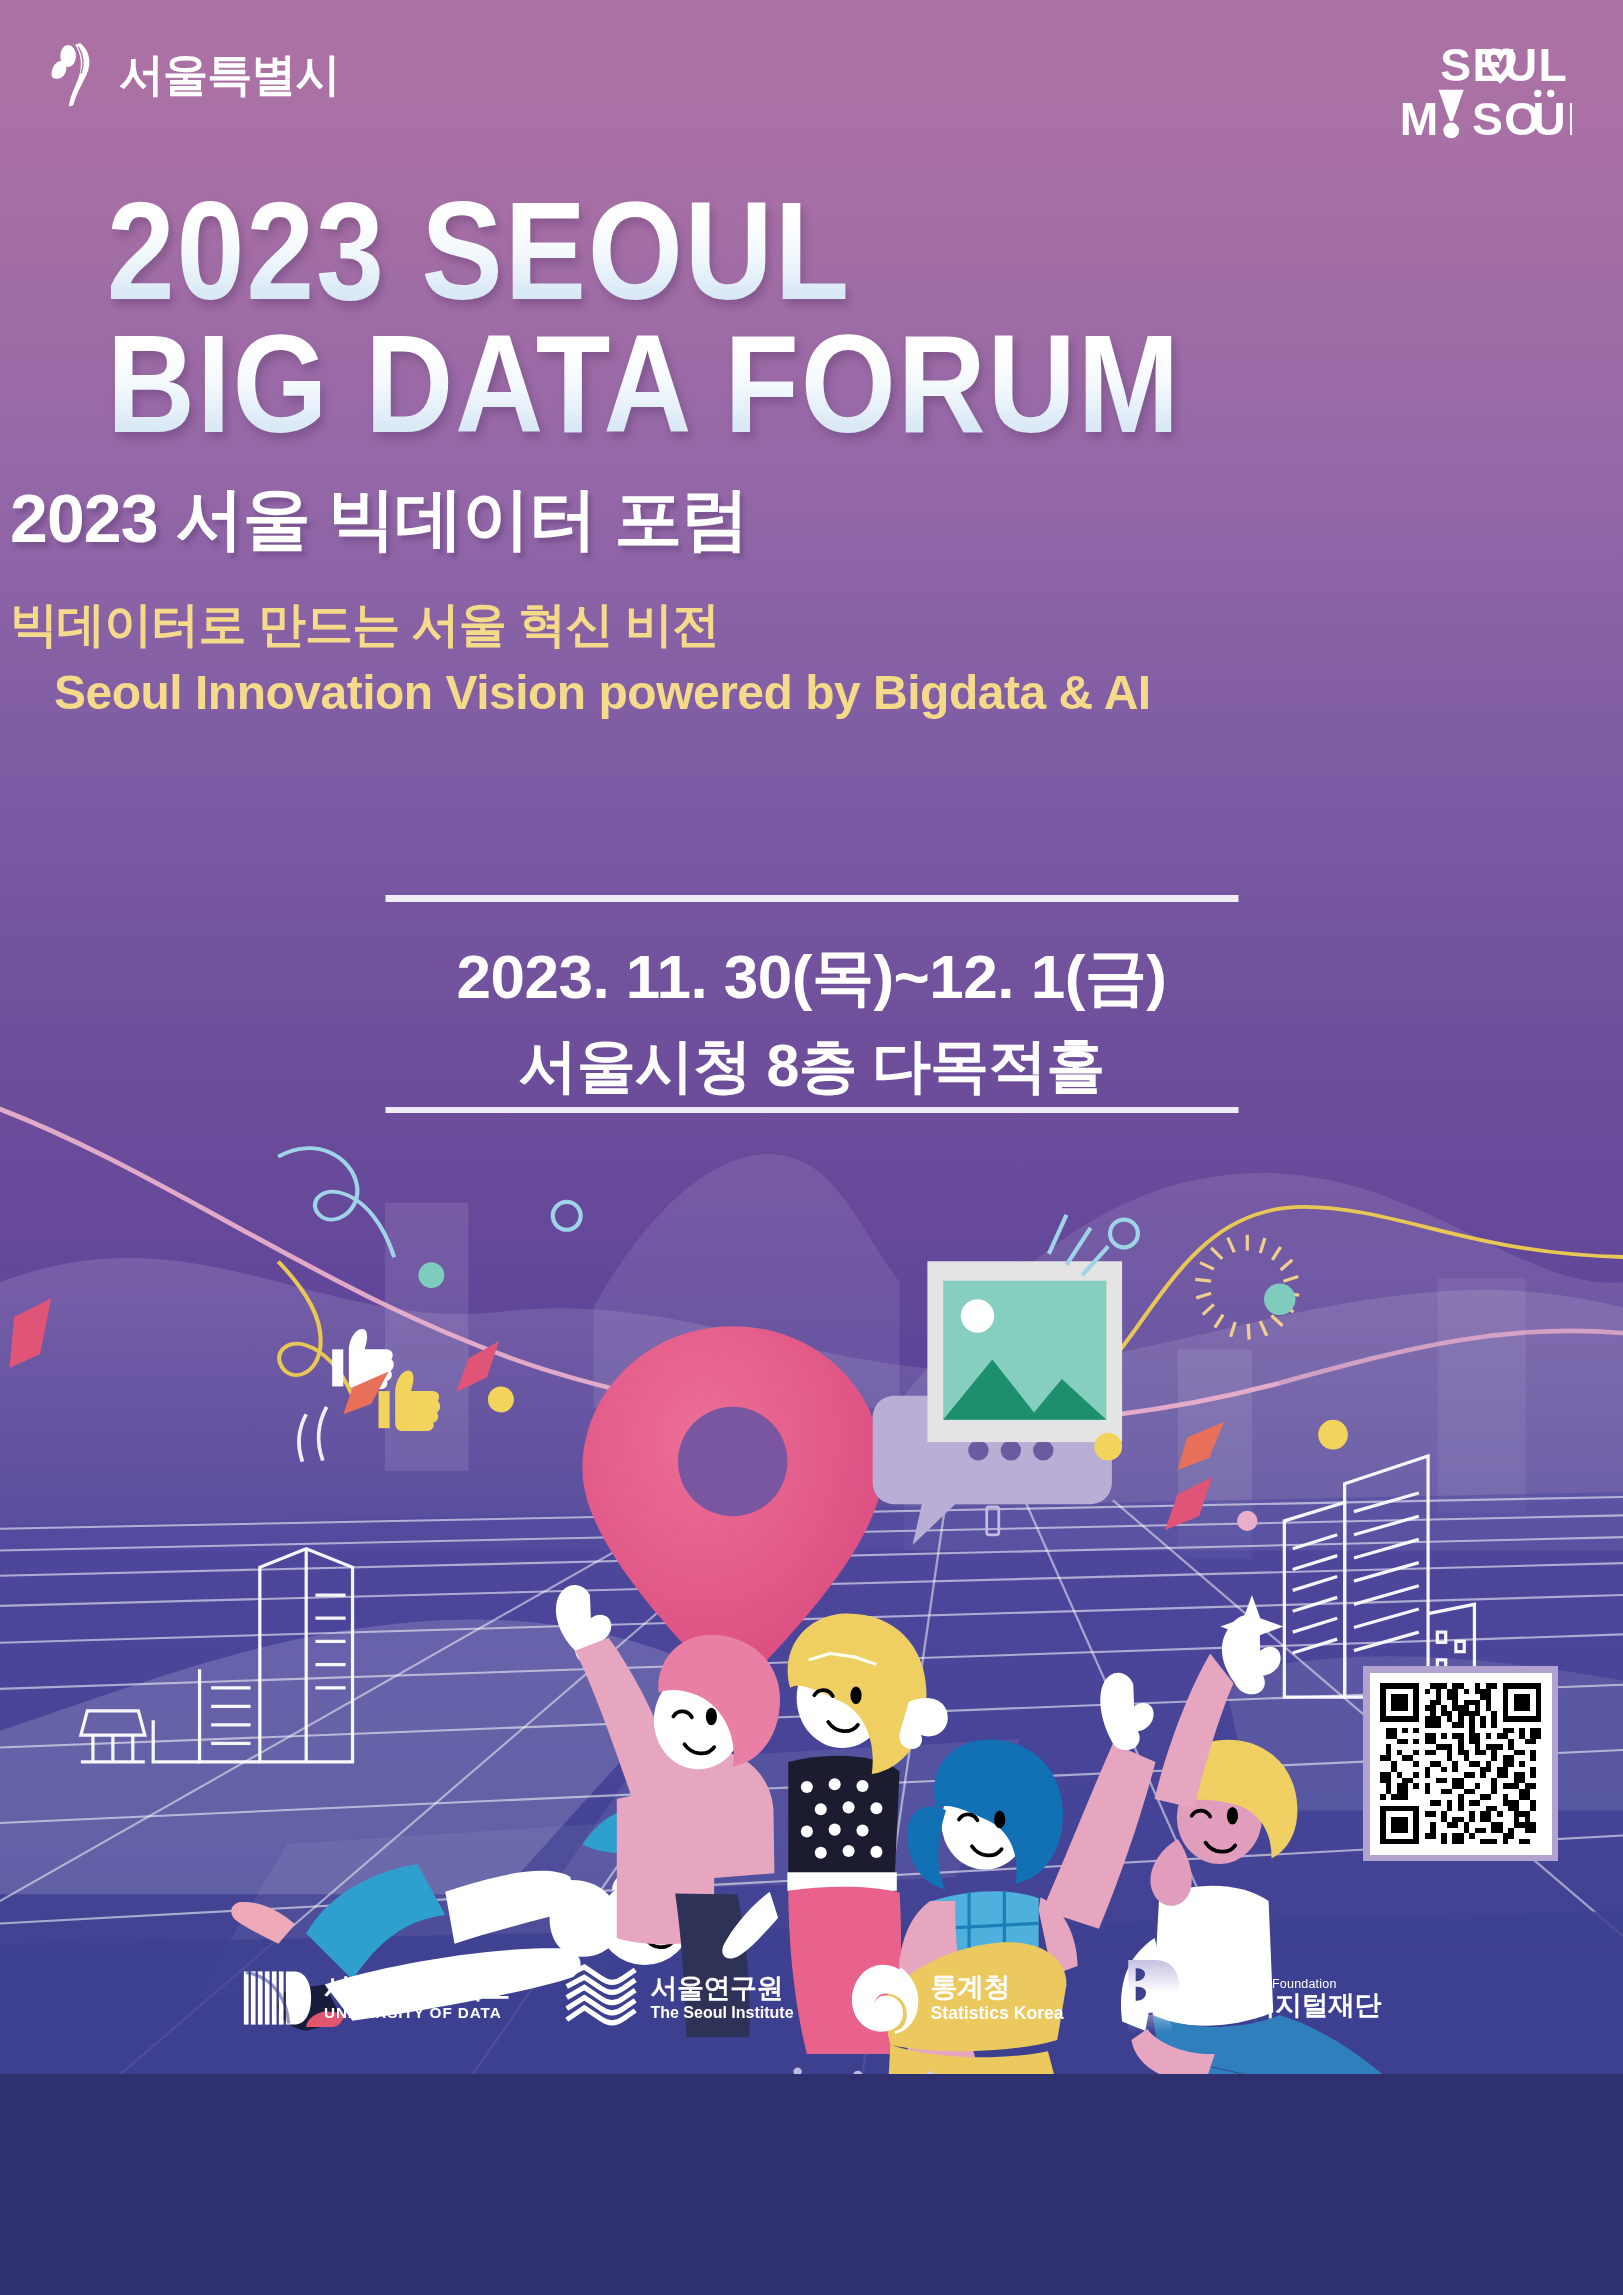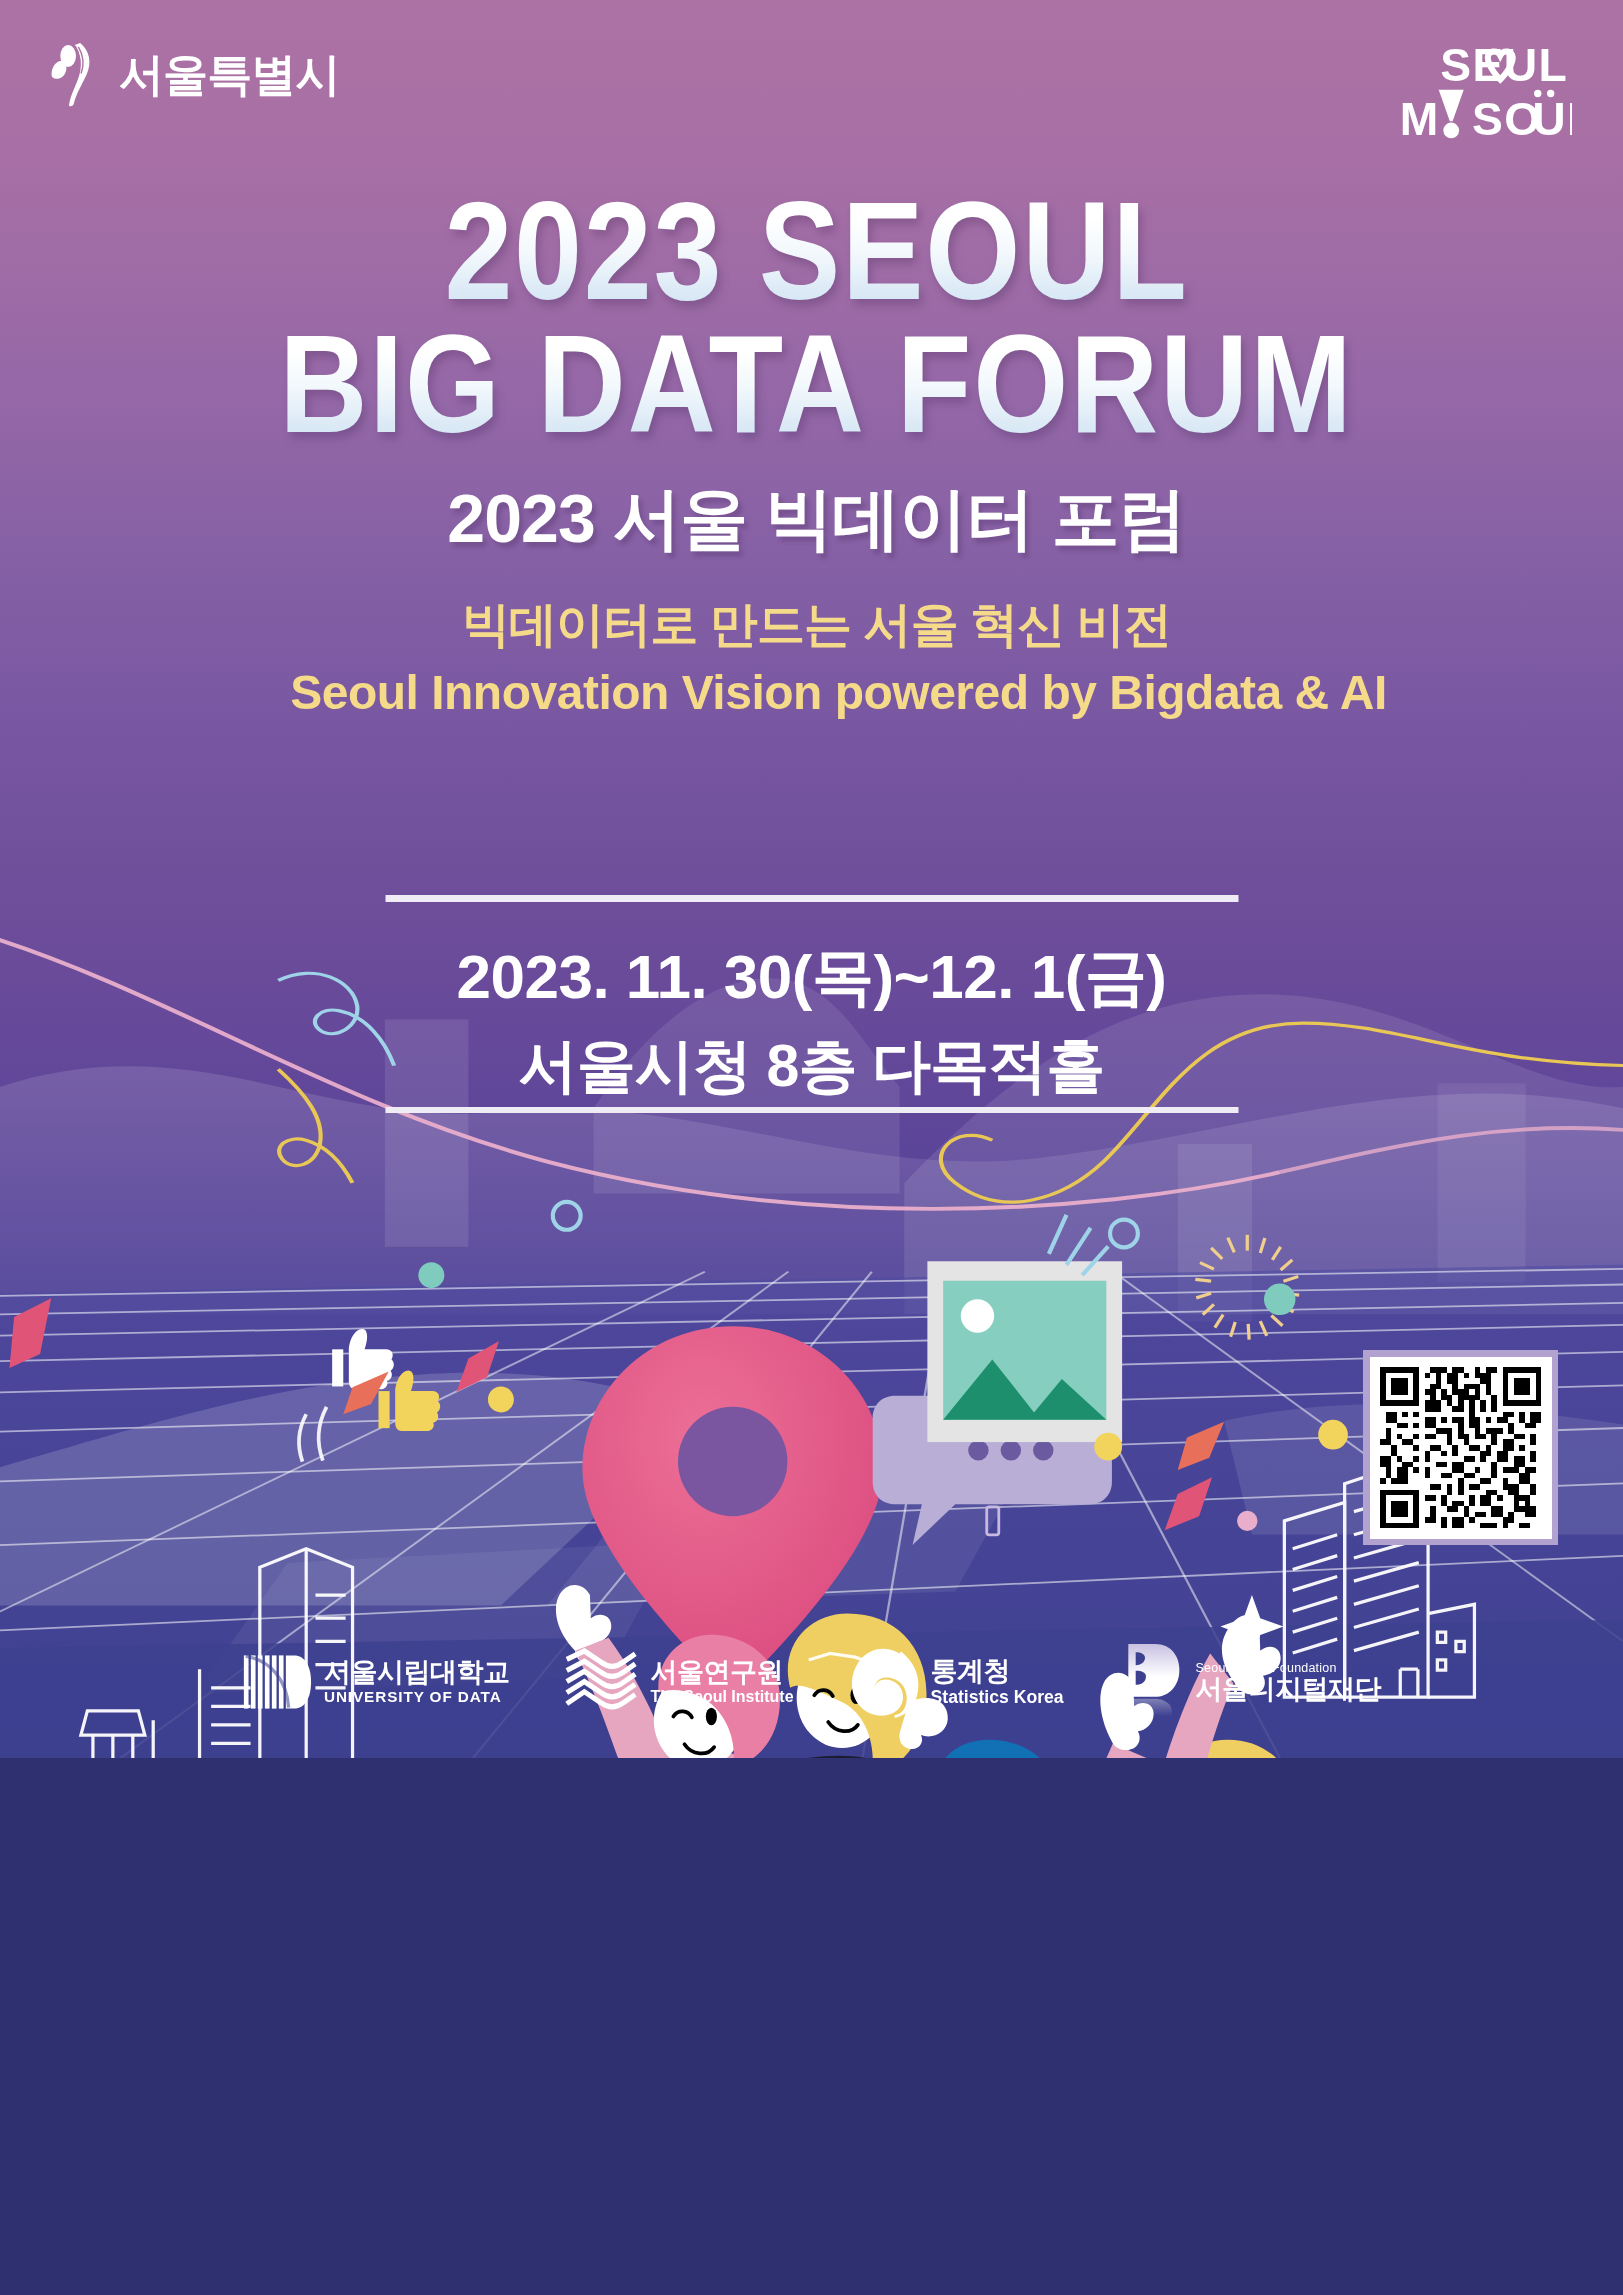--- a/index.html
+++ b/index.html
@@ -1,21 +1,21 @@
 <!DOCTYPE html>
 <html style="font-size:7.4px"><head>
 <meta charset="utf-8">
 <style>
   * { margin:0; padding:0; box-sizing:border-box; }
   html,body { background:#2e3070; }
   body { font-family:"Liberation Sans", sans-serif; }
 
   #poster {
     position:relative;
-    width:1623px; height:1758px;
+    width:1623px; height:2074px;
     overflow:hidden;
     background:
       linear-gradient(180deg,
         #ad72a4 0%,
         #a66fa5 10%,
         #9668a7 22%,
         #8560a5 32%,
         #7a58a2 40%,
         #6f4f9b 50%,
         #67499a 58%,
@@ -38,21 +38,21 @@
   .seoul-mark { width:60px; height:65px; }
   .seoul-logo-text {
     color:#fff; font-size:45px; font-weight:700; letter-spacing:-0.9px;
     line-height:1; white-space:nowrap;
   }
 
   .my-soul { position:absolute; right:51px; top:35px; text-align:center; }
   .my-soul svg { display:block; }
 
   
-  .title-block { position:absolute; top:186px; left:10px; right:0; text-align:center; }
+  .title-block { position:absolute; top:186px; left:10px; right:0; text-align:left; }
 
   .big-title {
     font-family:"Liberation Sans Narrow","Liberation Sans", sans-serif;
     font-weight:700;
     font-size:139px;
     line-height:0.94;
     letter-spacing:1.9px;
     transform:scaleX(0.88);
     background:linear-gradient(180deg,#ffffff 0%,#ffffff 24%,#f2f8fc 52%,#dceaf6 80%,#cfe3f3 100%);
     -webkit-background-clip:text; background-clip:text;

